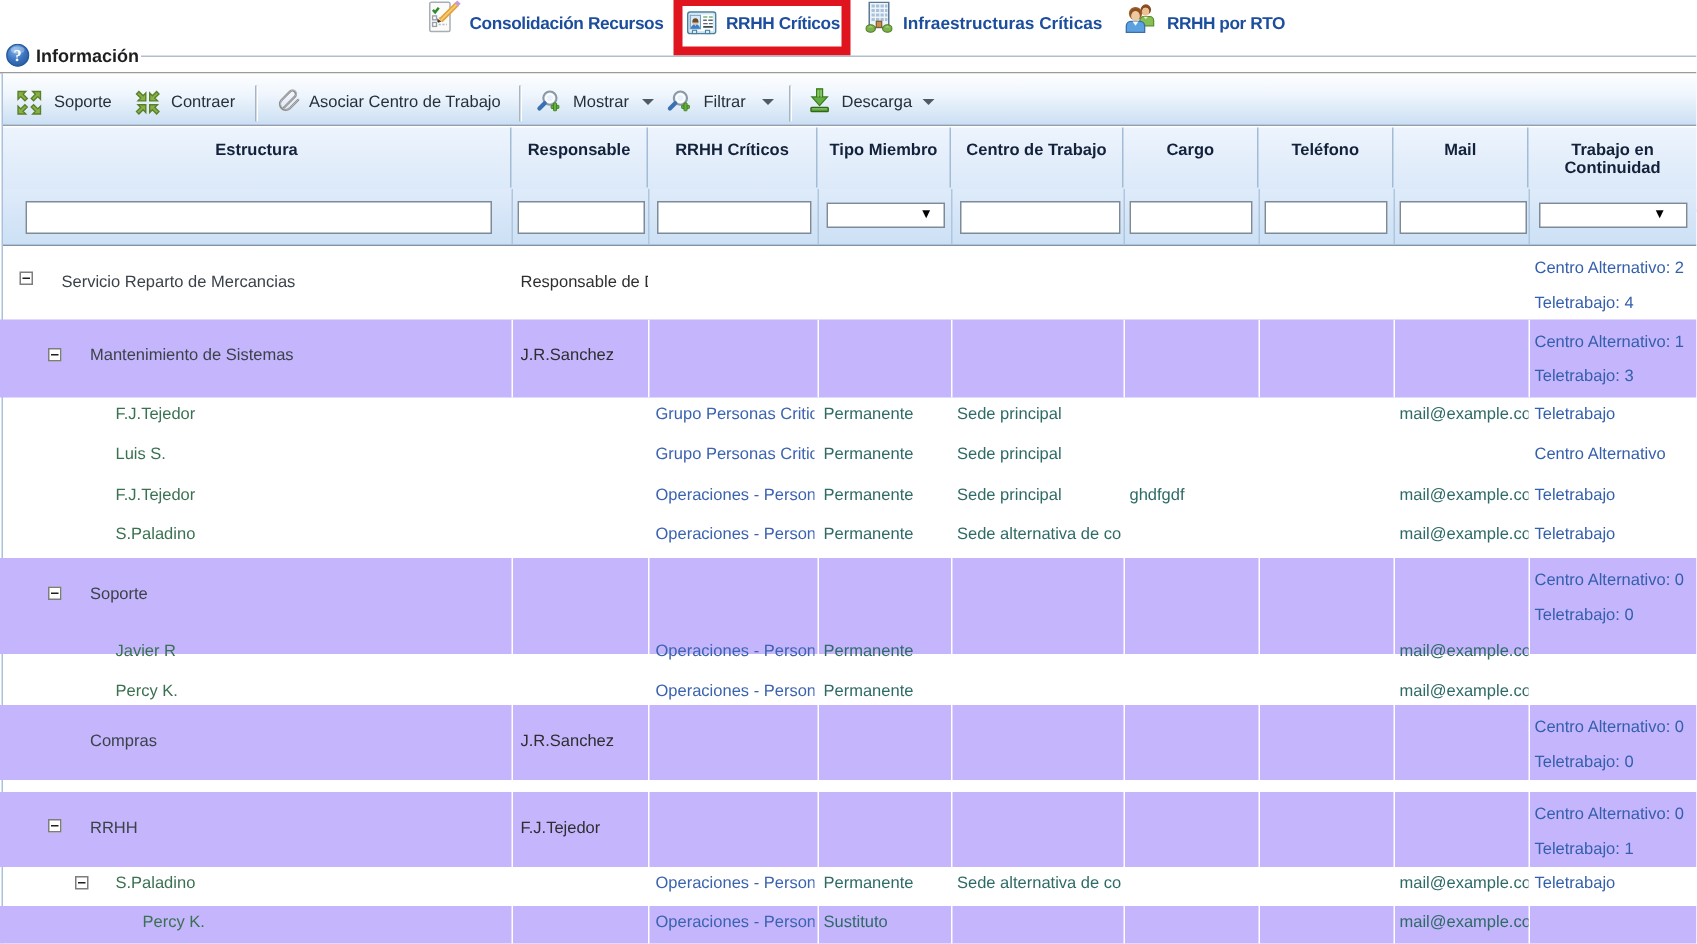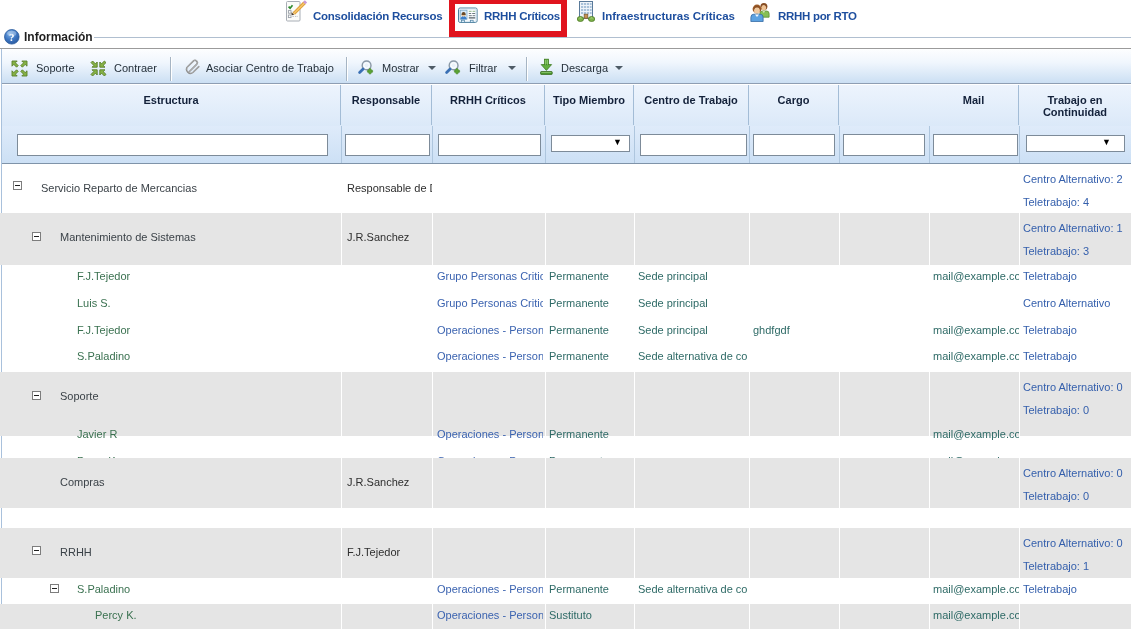--- a/index.html
+++ b/index.html
@@ -14,21 +14,21 @@
 .tbsep{position:absolute;width:1px;height:24px;top:57px;background:#a6b5c4;border-right:1px solid #fff;}
 .arr{position:absolute;width:0;height:0;border-left:4px solid transparent;border-right:4px solid transparent;border-top:4px solid #4e5b66;}
 
 .hcell{position:absolute;top:0;height:40px;border-right:1px solid #a3bcd6;box-sizing:border-box;
   text-align:center;font-size:11px;font-weight:bold;color:#13213a;padding-top:9px;line-height:12px;}
 
 .finput{position:absolute;background:#fff;border:1px solid #7d8b99;box-sizing:border-box;height:22px;top:8px;}
 .fsep{position:absolute;top:0;width:1px;height:37px;background:#aec6de;}
 
 .row{position:absolute;left:0;width:1131px;overflow:hidden;}
-.blue{background:#e5e5e5;}
+.blue{background:#c4b5fd;}
 .bsep{position:absolute;top:0;width:1px;height:100%;background:#ffffff;}
 .exp{position:absolute;width:9px;height:9px;box-sizing:border-box;background:#fff;border:1px solid #7d7d7d;}
 .exp i{position:absolute;left:1px;right:1px;top:3px;height:1px;background:#1f1f1f;}
 .gname{position:absolute;font-size:11px;color:#3b4248;white-space:nowrap;}
 .lname{position:absolute;font-size:11px;color:#3a7150;white-space:nowrap;}
 .resp{position:absolute;font-size:11px;color:#2e2e2e;white-space:nowrap;overflow:hidden;}
 .link{position:absolute;font-size:11px;color:#3b63b0;white-space:nowrap;overflow:hidden;}
 .teal{position:absolute;font-size:11px;color:#2e6a66;white-space:nowrap;overflow:hidden;}
 .cont{position:absolute;font-size:11px;color:#345fac;white-space:nowrap;}
 </style>
@@ -198,20 +198,21 @@
 
 <div class="abs" style="left:1px;top:49px;width:1px;height:580px;background:#a9c1dc;"></div>
 
 <div class="abs" id="ghead" style="left:2px;top:85px;width:1129px;height:56px;background:linear-gradient(#edf4fd,#d5e5f7);border-bottom:1px solid #7f93a9;box-sizing:border-box;">
   <div class="hcell" style="left:0;width:339px;">Estructura</div>
   <div class="hcell" style="left:339px;width:91px;">Responsable</div>
   <div class="hcell" style="left:430px;width:113px;">RRHH Críticos</div>
   <div class="hcell" style="left:543px;width:89px;">Tipo Miembro</div>
   <div class="hcell" style="left:632px;width:115px;">Centro de Trabajo</div>
   <div class="hcell" style="left:747px;width:90px;">Cargo</div>
+  <div class="hcell" style="left:837px;width:90px;">Teléfono</div>
   <div class="hcell" style="left:927px;width:90px;">Mail</div>
   <div class="hcell" style="left:1017px;width:112px;border-right:none;">Trabajo en Continuidad</div>
 </div>
 
 <div class="abs" id="gfilter" style="left:2px;top:126px;width:1129px;height:38px;background:linear-gradient(#dfebfa,#cce0f5);border-bottom:1px solid #7f93a9;box-sizing:border-box;">
   <div class="fsep" style="left:339px;"></div>
   <div class="fsep" style="left:430px;"></div>
   <div class="fsep" style="left:543px;"></div>
   <div class="fsep" style="left:632px;"></div>
   <div class="fsep" style="left:747px;"></div>
@@ -312,21 +313,21 @@
   <div class="link" style="left:437px;width:106px;top:0;line-height:22px;">Operaciones - Personal</div>
   <div class="teal" style="left:549px;width:84px;top:0;line-height:22px;">Permanente</div>
   <div class="teal" style="left:933px;width:86px;top:0;line-height:22px;">mail@example.com</div>
 </div>
 <div class="row" style="top:450px;height:27px;">
   <div class="lname" style="left:77px;top:0;line-height:22px;">Percy K.</div>
   <div class="link" style="left:437px;width:106px;top:0;line-height:22px;">Operaciones - Personal</div>
   <div class="teal" style="left:549px;width:84px;top:0;line-height:22px;">Permanente</div>
   <div class="teal" style="left:933px;width:86px;top:0;line-height:22px;">mail@example.com</div>
 </div>
-<div class="row blue" style="top:458px;height:50px;">
+<div class="row blue" style="top:470px;height:50px;">
   <div class="bsep" style="left:341px;"></div>
   <div class="bsep" style="left:432px;"></div>
   <div class="bsep" style="left:545px;"></div>
   <div class="bsep" style="left:634px;"></div>
   <div class="bsep" style="left:749px;"></div>
   <div class="bsep" style="left:839px;"></div>
   <div class="bsep" style="left:929px;"></div>
   <div class="bsep" style="left:1019px;"></div>
   <div class="gname" style="left:60px;top:0;line-height:48px;">Compras</div>
   <div class="resp" style="left:347px;width:83px;top:0;line-height:48px;">J.R.Sanchez</div>

